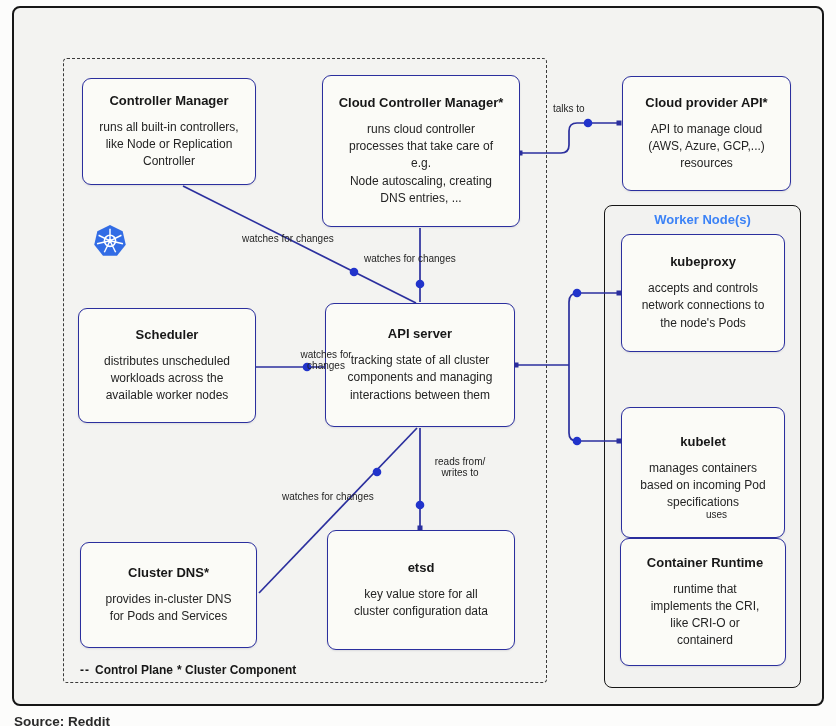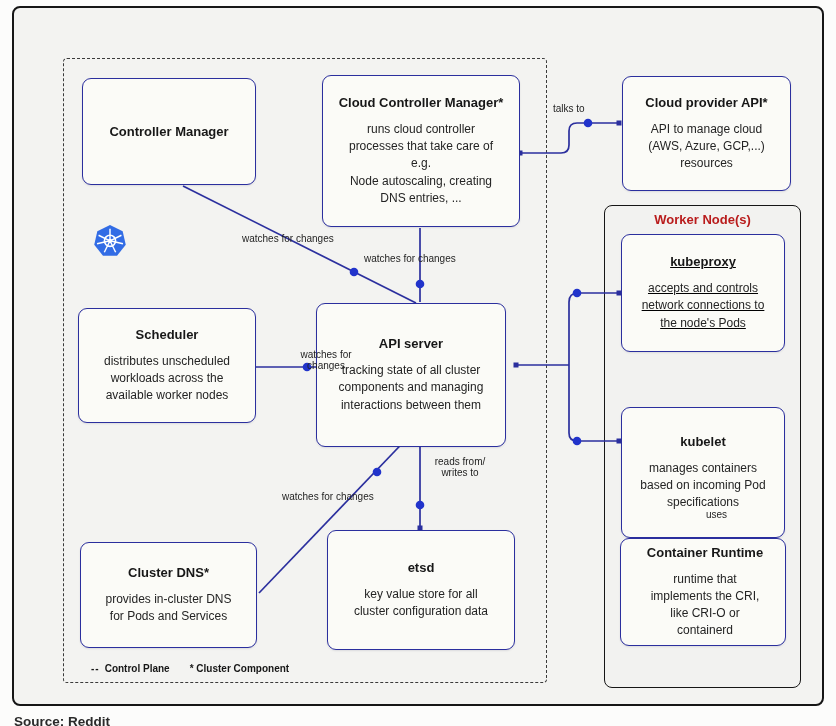--- a/index.html
+++ b/index.html
@@ -25,66 +25,66 @@
   }
 
   .worker-panel {
     position: absolute; left: 604px; top: 205px; width: 197px; height: 483px;
     border: 1.8px solid #161616;
     border-radius: 8px;
     background: #f2f2f0;
   }
   .worker-title {
     position: absolute; left: 604px; top: 212px; width: 197px;
-    text-align: center; font-weight: 700; font-size: 13px; color: #b91c1c;
+    text-align: center; font-weight: 700; font-size: 13px; color: #3b82f6;
   }
 
   .node {
     position: absolute;
     background: #fbfbf7;
     border: 1.6px solid #2b2f9e;
     border-radius: 9px;
     box-shadow: 0 1px 2px rgba(20,20,60,0.10);
     display: flex; flex-direction: column; justify-content: center;
     gap: 11px;
     padding: 6px 4px;
     text-align: center;
   }
   .node-title { font-weight: 700; font-size: 13px; color: #171717; }
   .node-body  { font-size: 12px; line-height: 1.42; color: #242424; white-space: pre-line; }
 
   #node-cm        { left:  82px; top:  78px; width: 174px; height: 107px; justify-content: center; }
   #node-ccm       { left: 322px; top:  75px; width: 198px; height: 152px; }
   #node-cpa       { left: 622px; top:  63px; width: 169px; height: 115px; margin-top: 13px; }
   #node-sched     { left:  78px; top: 308px; width: 178px; height: 115px; gap: 11px; }
-  #node-api       { left: 316px; top: 303px; width: 190px; height: 144px; }
+  #node-api       { left: 325px; top: 303px; width: 190px; height: 124px; }
   #node-dns       { left:  80px; top: 542px; width: 177px; height: 106px; }
   #node-etsd      { left: 327px; top: 530px; width: 188px; height: 120px; }
-  #node-kubeproxy { left: 621px; top: 234px; width: 164px; height: 118px; text-decoration: underline; }
+  #node-kubeproxy { left: 621px; top: 234px; width: 164px; height: 118px; }
   #node-kubelet   { left: 621px; top: 376px; width: 164px; height: 131px; margin-top: 31px; }
-  #node-runtime   { left: 620px; top: 538px; width: 166px; height: 108px; padding-left: 8px; }
+  #node-runtime   { left: 620px; top: 538px; width: 166px; height: 128px; padding-left: 8px; }
 
   svg.wires { position: absolute; left: 0; top: 0; pointer-events: none; }
 
   .edge-label {
     position: absolute; font-size: 10px; color: #1e1e1e;
   }
   .edge-label.multi { white-space: pre-line; text-align: center; margin-left: 35px; }
   #lbl-talks  { left: 553px; top: 103px; }
   #lbl-w-cm   { left: 242px; top: 233px; }
   #lbl-w-ccm  { left: 364px; top: 253px; }
   #lbl-w-sch  { left: 258px; top: 349px; width: 66px; }
   #lbl-rw     { left: 382px; top: 456px; width: 86px; }
   #lbl-w-dns  { left: 282px; top: 491px; }
   #lbl-uses   { left: 706px; top: 509px; }
 
   .legend {
-    position: absolute; left: 91px; top: 663px;
-    font-size: 10px; font-weight: 700; color: #161616;
-    display: flex; gap: 20px;
+    position: absolute; left: 80px; top: 663px;
+    font-size: 12px; font-weight: 700; color: #161616;
+    display: flex; gap: 4px;
   }
   .legend .dash-sample { letter-spacing: 1px; margin-right: 5px; }
 
   .k8s-logo { position: absolute; left: 93px; top: 224px; width: 34px; height: 34px; }
 
   .source-note {
     position: absolute; left: 14px; top: 714px;
     font-size: 13.5px; font-weight: 700; color: #2a2a2a;
   }
 </style>
@@ -151,20 +151,23 @@
       <line x1="16.5" y1="16.3" x2="11.0" y2="27.4"></line>
       <line x1="16.5" y1="16.3" x2="22.0" y2="27.4"></line>
       <line x1="16.5" y1="16.3" x2="29.1" y2="19.2"></line>
       <line x1="16.5" y1="16.3" x2="27.6" y2="10.9"></line>
     </g>
     <circle cx="16.5" cy="16.3" r="2.1" fill="#ffffff"></circle>
   </svg>
 
   <div class="node" id="node-cm">
     <div class="node-title">Controller Manager</div>
+    <div class="node-body">runs all built-in controllers,
+like Node or Replication
+Controller</div>
   </div>
 
   <div class="node" id="node-ccm">
     <div class="node-title">Cloud Controller Manager*</div>
     <div class="node-body">runs cloud controller
 processes that take care of
 e.g.
 Node autoscaling, creating
 DNS entries, ...</div>
   </div>

